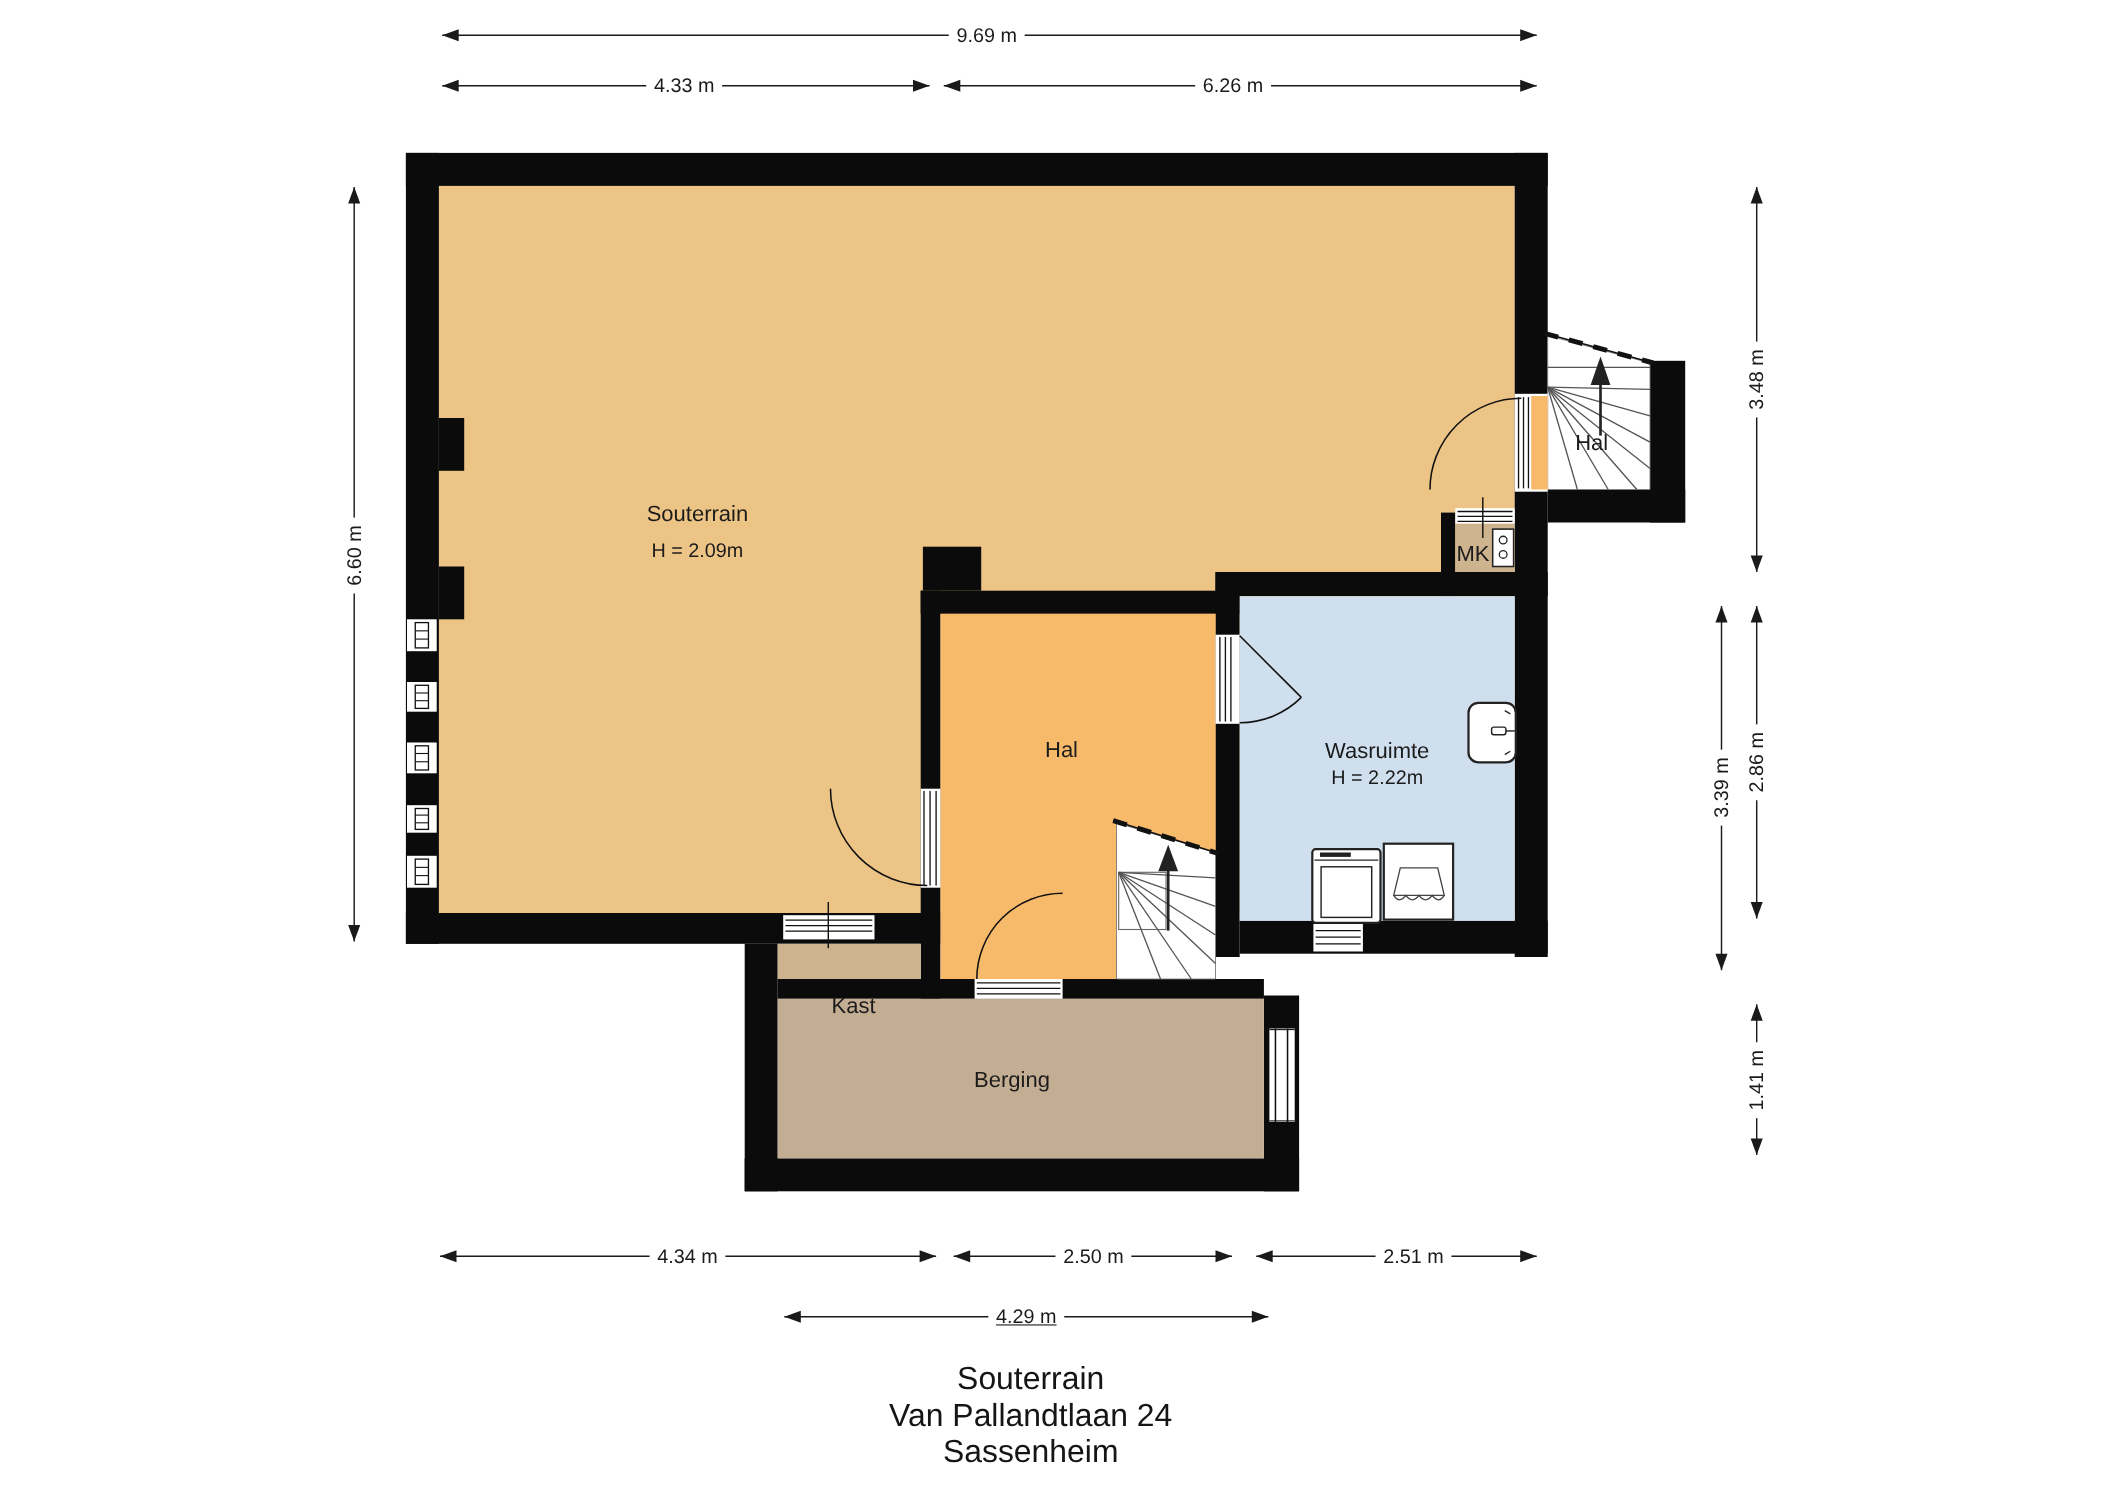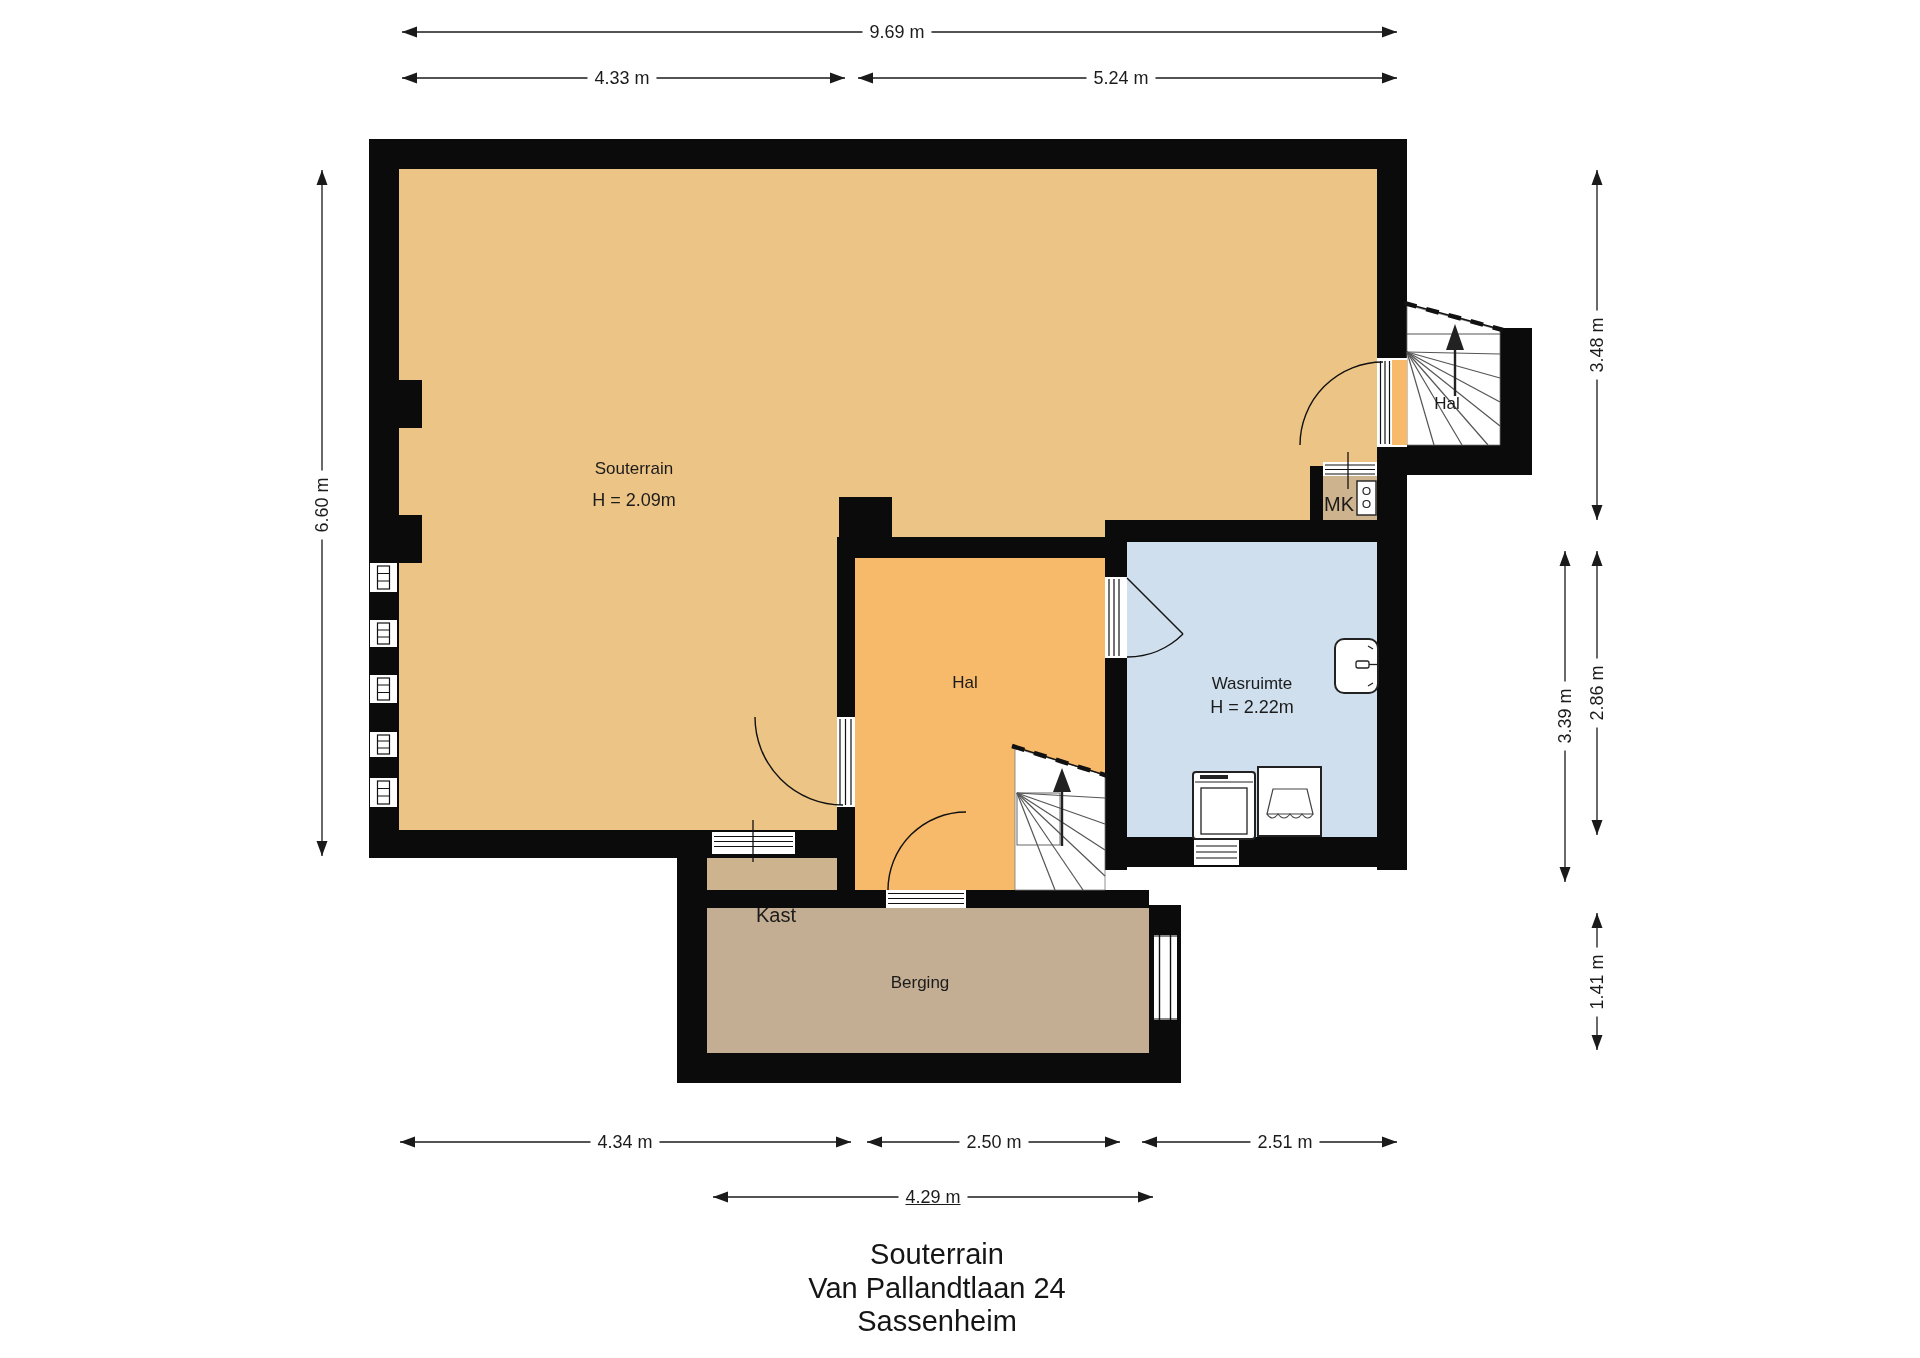--- a/index.html
+++ b/index.html
@@ -1,20 +1,20 @@
 <!DOCTYPE html>
 <html><head>
 <meta charset="utf-8">
 <style>
   html,body{margin:0;padding:0;background:#ffffff;}
   body{width:1920px;height:1358px;position:relative;font-family:"Liberation Sans",sans-serif;}
   .canvas{position:absolute;left:0;top:0;width:1920px;height:1358px;}
   .canvas svg{position:absolute;left:0;top:0;}
   .lbl{position:absolute;transform:translate(-50%,-50%);color:#1b1b1b;white-space:nowrap;line-height:1;}
-  .room{font-size:17px;}
+  .room{font-size:20px;}
   .room-sm{font-size:20px;}
   .sub{font-size:18px;}
   .dim{font-size:18px;background:#ffffff;padding:1px 7px;color:#1b1b1b;}
   .v{transform:translate(-50%,-50%) rotate(-90deg);}
   .title-line{font-size:29px;color:#151515;}
 </style>
 </head>
 <body>
 
 <div class="canvas">
@@ -235,21 +235,21 @@
     <line x1="1597" y1="913" x2="1597" y2="1050" marker-start="url(#arr)" marker-end="url(#arr)"></line>
     <line x1="400" y1="1142" x2="851" y2="1142" marker-start="url(#arr)" marker-end="url(#arr)"></line>
     <line x1="867" y1="1142" x2="1120" y2="1142" marker-start="url(#arr)" marker-end="url(#arr)"></line>
     <line x1="1142" y1="1142" x2="1397" y2="1142" marker-start="url(#arr)" marker-end="url(#arr)"></line>
     <line x1="713" y1="1197" x2="1153" y2="1197" marker-start="url(#arr)" marker-end="url(#arr)"></line>
   </g>
 </svg>
 
 <div class="lbl dim" style="left:897px;top:32px;">9.69 m</div>
 <div class="lbl dim" style="left:622px;top:78px;">4.33 m</div>
-<div class="lbl dim" style="left:1121px;top:78px;">5.24 m</div>
+<div class="lbl dim" style="left:1121px;top:78px;">6.26 m</div>
 <div class="lbl dim v" style="left:322px;top:505px;">6.60 m</div>
 <div class="lbl dim v" style="left:1597px;top:345px;">3.48 m</div>
 <div class="lbl dim v" style="left:1597px;top:693px;">2.86 m</div>
 <div class="lbl dim v" style="left:1565px;top:716px;">3.39 m</div>
 <div class="lbl dim v" style="left:1597px;top:982px;">1.41 m</div>
 <div class="lbl dim" style="left:625px;top:1142px;">4.34 m</div>
 <div class="lbl dim" style="left:994px;top:1142px;">2.50 m</div>
 <div class="lbl dim" style="left:1269px;top:1142px;margin-left:16px;">2.51 m</div>
 <div class="lbl dim" style="left:933px;top:1197px;text-decoration:underline;">4.29 m</div>
 

